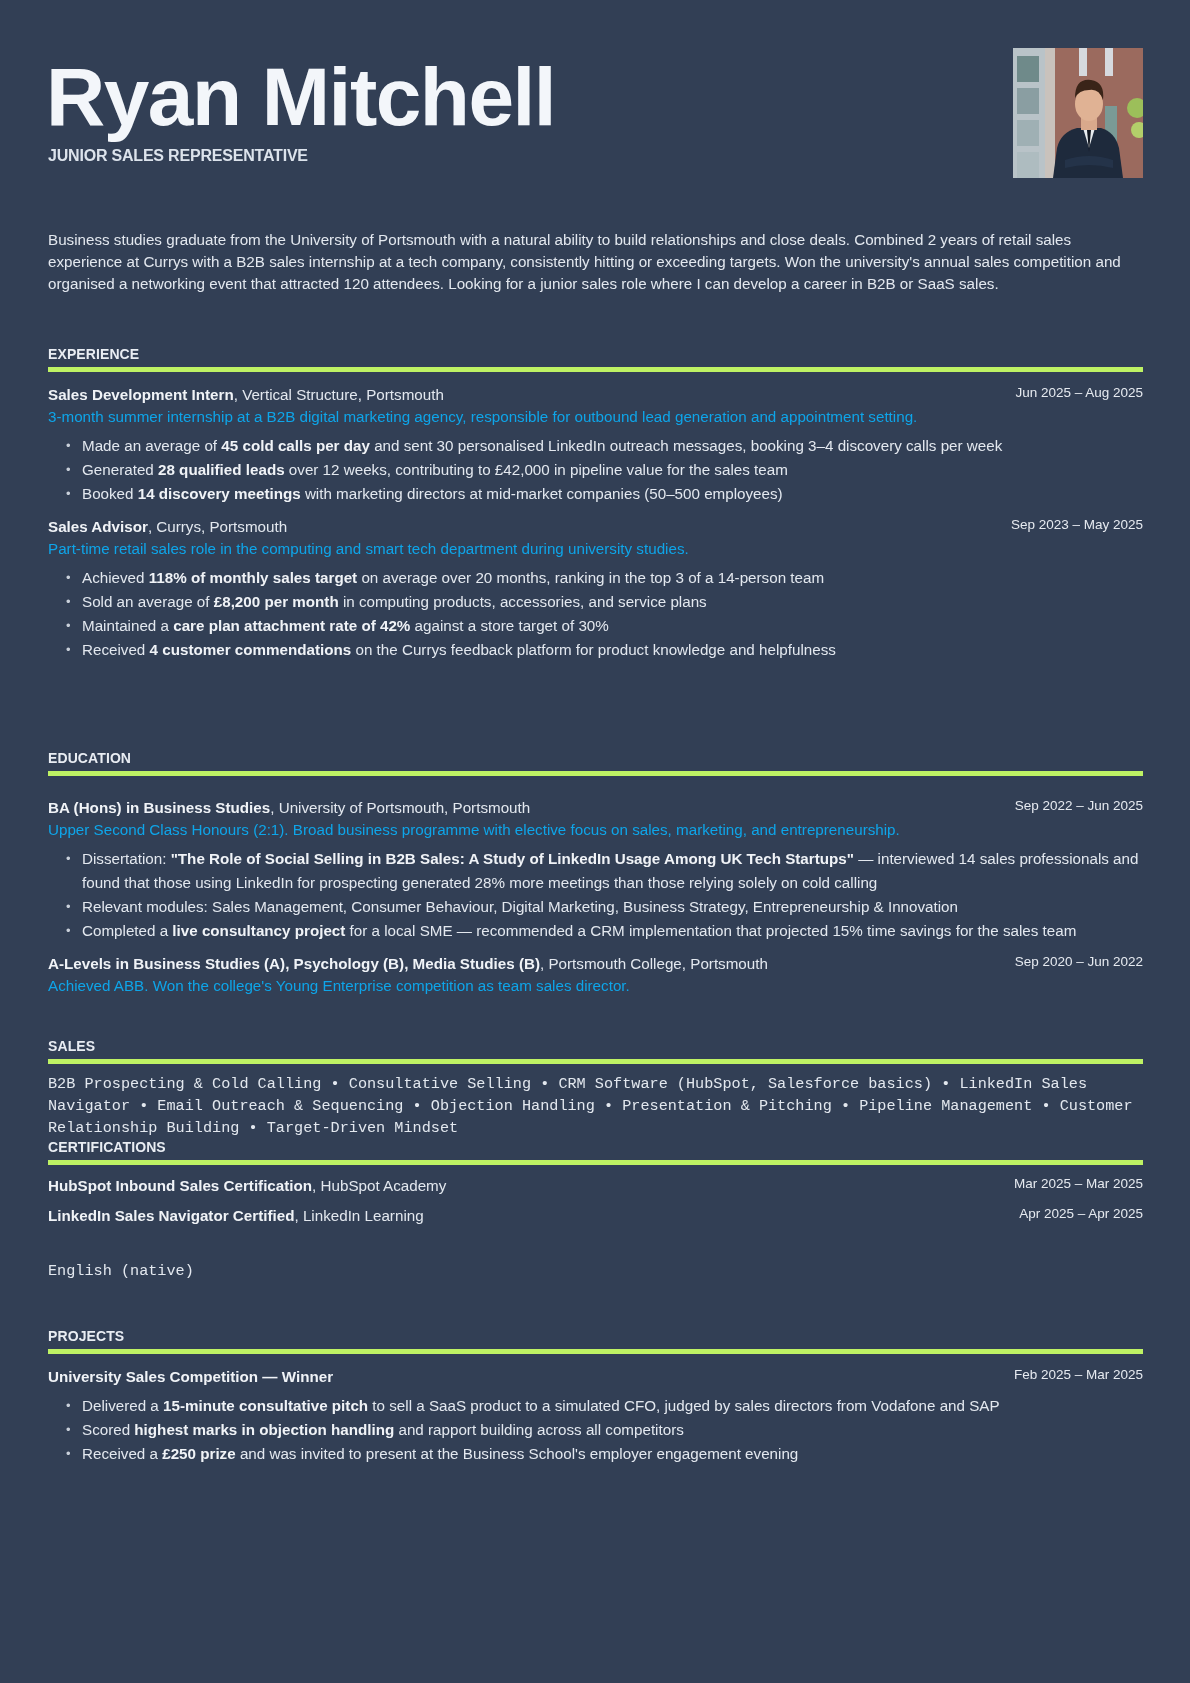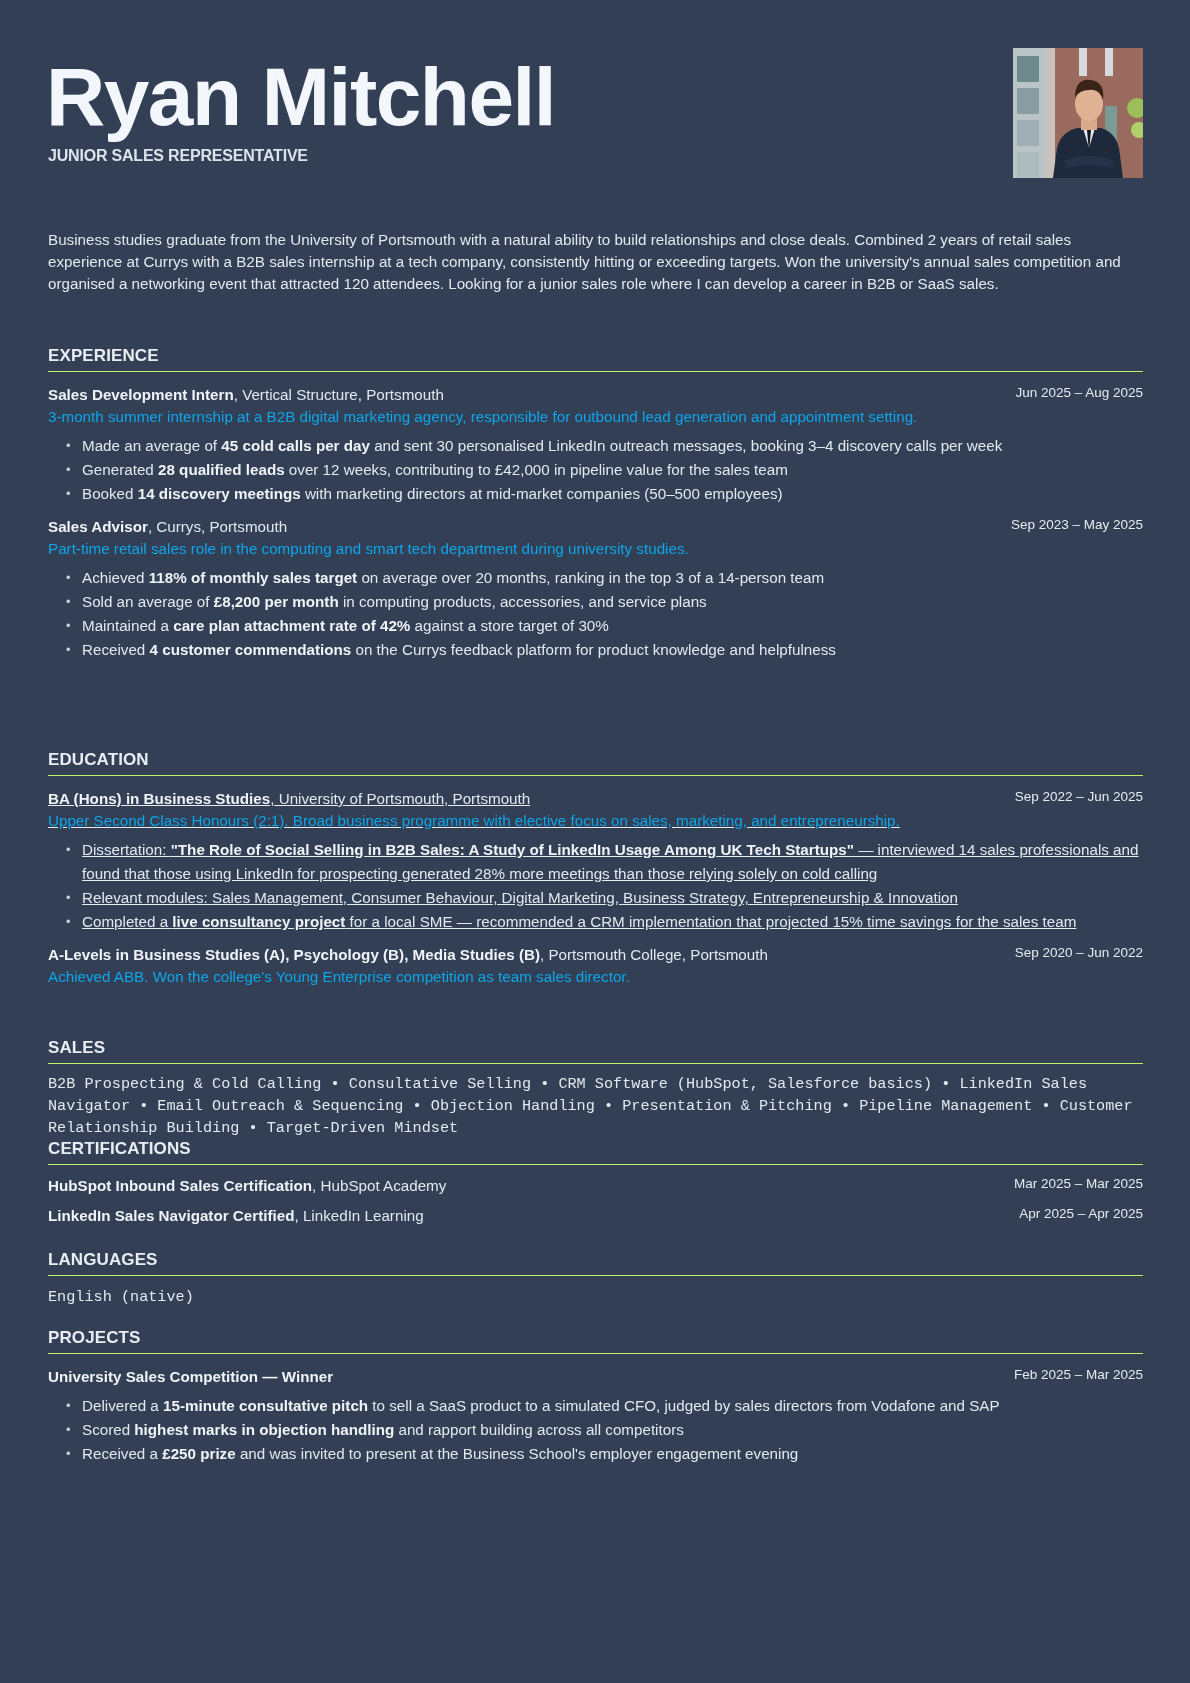--- a/index.html
+++ b/index.html
@@ -29,22 +29,22 @@
   .photo {
     position: absolute; left: 965px; top: 48px; width: 130px; height: 130px;
     overflow: hidden; background: #8a6a60;
   }
   .summary {
     position: absolute; left: 0; top: 229px; width: 1095px;
     font-size: 15.2px; line-height: 22px; color: #e3e8ef;
   }
   .section { position: absolute; left: 0; width: 1095px; }
   .sec-title {
-    font-size: 17px; font-weight: 700; color: #e9edf3; letter-spacing: 0.1px;
-    padding-bottom: 5px; border-bottom: 1px solid #bef264;
+    font-size: 14px; font-weight: 700; color: #e9edf3; letter-spacing: 0.1px;
+    padding-bottom: 5px; border-bottom: 5px solid #bef264;
   }
   .entry { position: relative; }
   .entry-head { font-size: 15.2px; line-height: 22px; color: #e3e8ef; }
   .entry-head b { font-weight: 700; color: #f0f3f7; }
   .entry-date {
     position: absolute; right: 0; top: 1px; font-size: 13.5px; color: #e6eaf0;
   }
   .entry-desc { font-size: 15.2px; line-height: 22px; color: #0ea5e9; }
   ul.bullets { list-style: none; margin-top: 6px; }
   ul.bullets li {
@@ -118,21 +118,21 @@
         <li><span>Sold an average of </span><b>£8,200 per month</b><span> in computing products, accessories, and service plans</span></li>
         <li><span>Maintained a </span><b>care plan attachment rate of 42%</b><span> against a store target of 30%</span></li>
         <li><span>Received </span><b>4 customer commendations</b><span> on the Currys feedback platform for product knowledge and helpfulness</span></li>
       </ul>
     </div>
   </div>
 
   <div class="section" style="top:750px;">
     <div class="sec-title">EDUCATION</div>
 
-    <div class="entry" style="margin-top:12px;text-decoration:underline;">
+    <div class="entry" style="margin-top:21px;">
       <div class="entry-head"><b>BA (Hons) in Business Studies</b><span>, University of Portsmouth, Portsmouth</span></div>
       <div class="entry-date">Sep 2022 – Jun 2025</div>
       <div class="entry-desc">Upper Second Class Honours (2:1). Broad business programme with elective focus on sales, marketing, and entrepreneurship.</div>
       <ul class="bullets">
         <li><span>Dissertation: </span><b>"The Role of Social Selling in B2B Sales: A Study of LinkedIn Usage Among UK Tech Startups"</b><span> — interviewed 14 sales professionals and found that those using LinkedIn for prospecting generated 28% more meetings than those relying solely on cold calling</span></li>
         <li><span>Relevant modules: Sales Management, Consumer Behaviour, Digital Marketing, Business Strategy, Entrepreneurship &amp; Innovation</span><b></b><span></span></li>
         <li><span>Completed a </span><b>live consultancy project</b><span> for a local SME — recommended a CRM implementation that projected 15% time savings for the sales team</span></li>
       </ul>
     </div>
 
@@ -154,21 +154,20 @@
       <div class="entry-head"><b>HubSpot Inbound Sales Certification</b><span>, HubSpot Academy</span></div>
       <div class="entry-date">Mar 2025 – Mar 2025</div>
     </div>
     <div class="entry" style="margin-top:8px;">
       <div class="entry-head"><b>LinkedIn Sales Navigator Certified</b><span>, LinkedIn Learning</span></div>
       <div class="entry-date">Apr 2025 – Apr 2025</div>
     </div>
   </div>
 
   <div class="section" style="top:1250px;">
-    <div class="sec-title">LANGUAGES</div>
     <div class="plain" style="margin-top:10px;">English (native)</div>
   </div>
 
   <div class="section" style="top:1328px;">
     <div class="sec-title">PROJECTS</div>
     <div class="entry" style="margin-top:12px;">
       <div class="entry-head"><b>University Sales Competition — Winner</b></div>
       <div class="entry-date">Feb 2025 – Mar 2025</div>
       <ul class="bullets">
         <li><span>Delivered a </span><b>15-minute consultative pitch</b><span> to sell a SaaS product to a simulated CFO, judged by sales directors from Vodafone and SAP</span></li>

